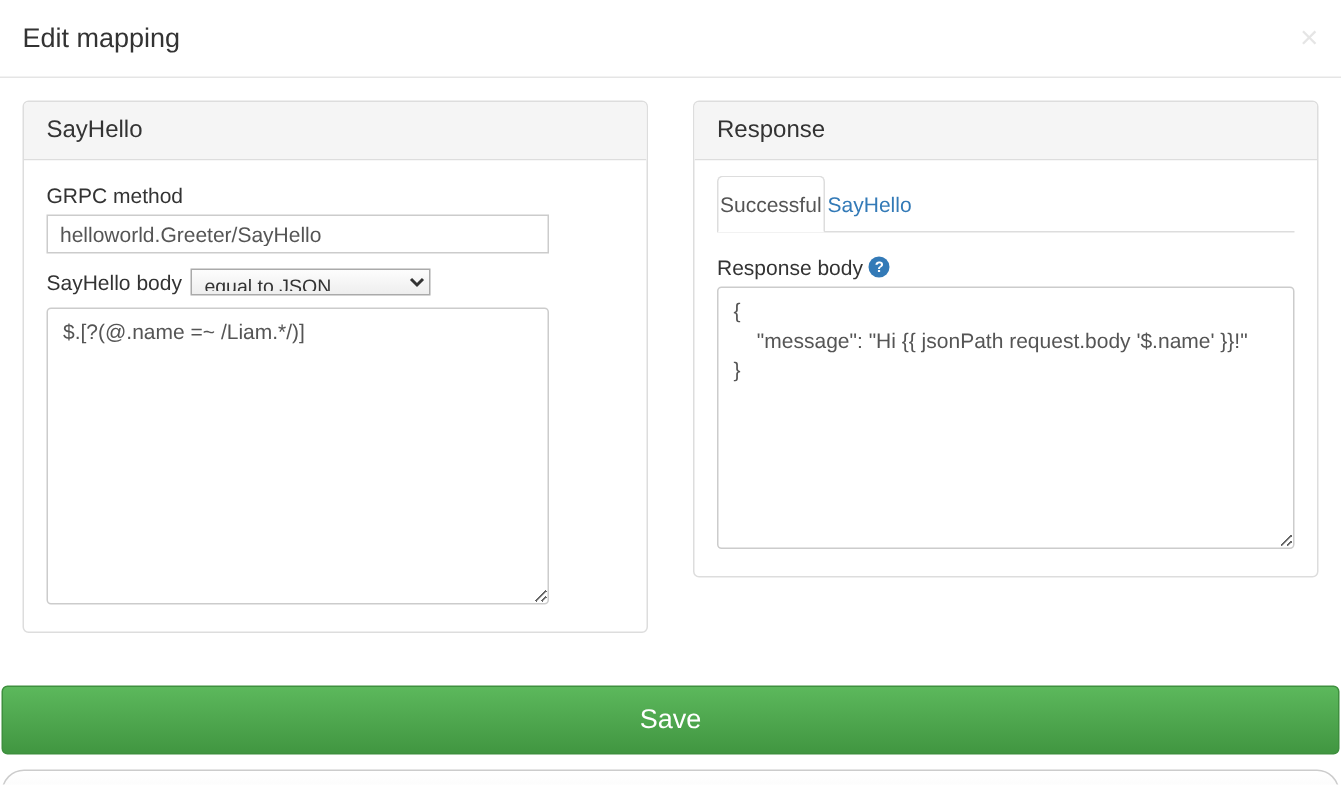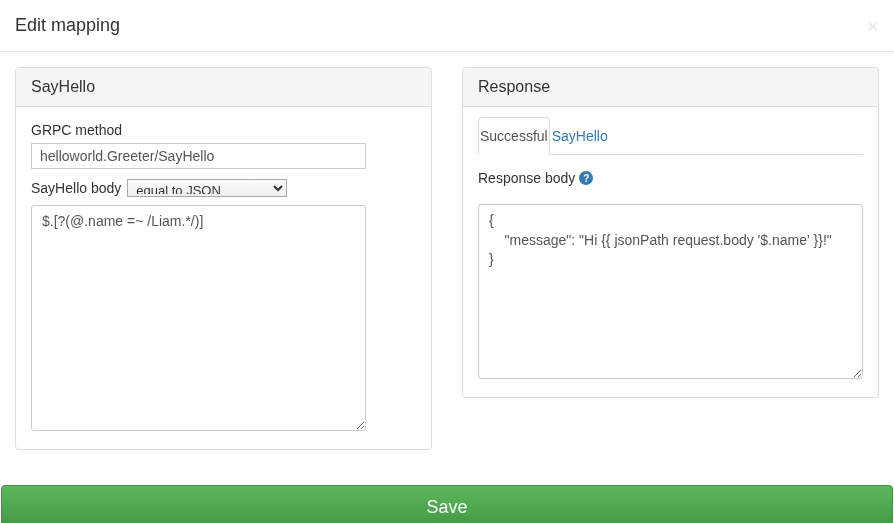--- a/index.html
+++ b/index.html
@@ -95,21 +95,21 @@
       border: 1px solid #aaa;
       background: linear-gradient(#fdfdfd, #eee);
       font-size: 13px;
       height: 18px;
       color: #333;
       min-width: 160px;
     }
     .textarea-input {
       width: 100%;
       max-width: 335px;
-      height: 226px;
+      height: 198px;
       padding: 6px 10px;
       border: 1px solid #ccc;
       border-radius: 3px;
       font-size: 14px;
       font-family: inherit;
       color: #555;
       resize: both;
       line-height: 1.4;
     }
     .textarea-response {
@@ -182,21 +182,21 @@
     }
     .btn-default {
       background: linear-gradient(#fff, #f2f2f2);
       border-color: #ccc;
       color: #333;
       border-radius: 15px;
     }
     .label-with-help {
       display: flex;
       align-items: center;
-      margin-bottom: 18px;
+      margin-bottom: 5px;
     }
     .no-border-panel-body {
       padding: 10px 15px 15px;
     }
   </style>
 </head>
 <body>
 
 <div class="modal-header">
   <div class="modal-title">Edit mapping</div>

